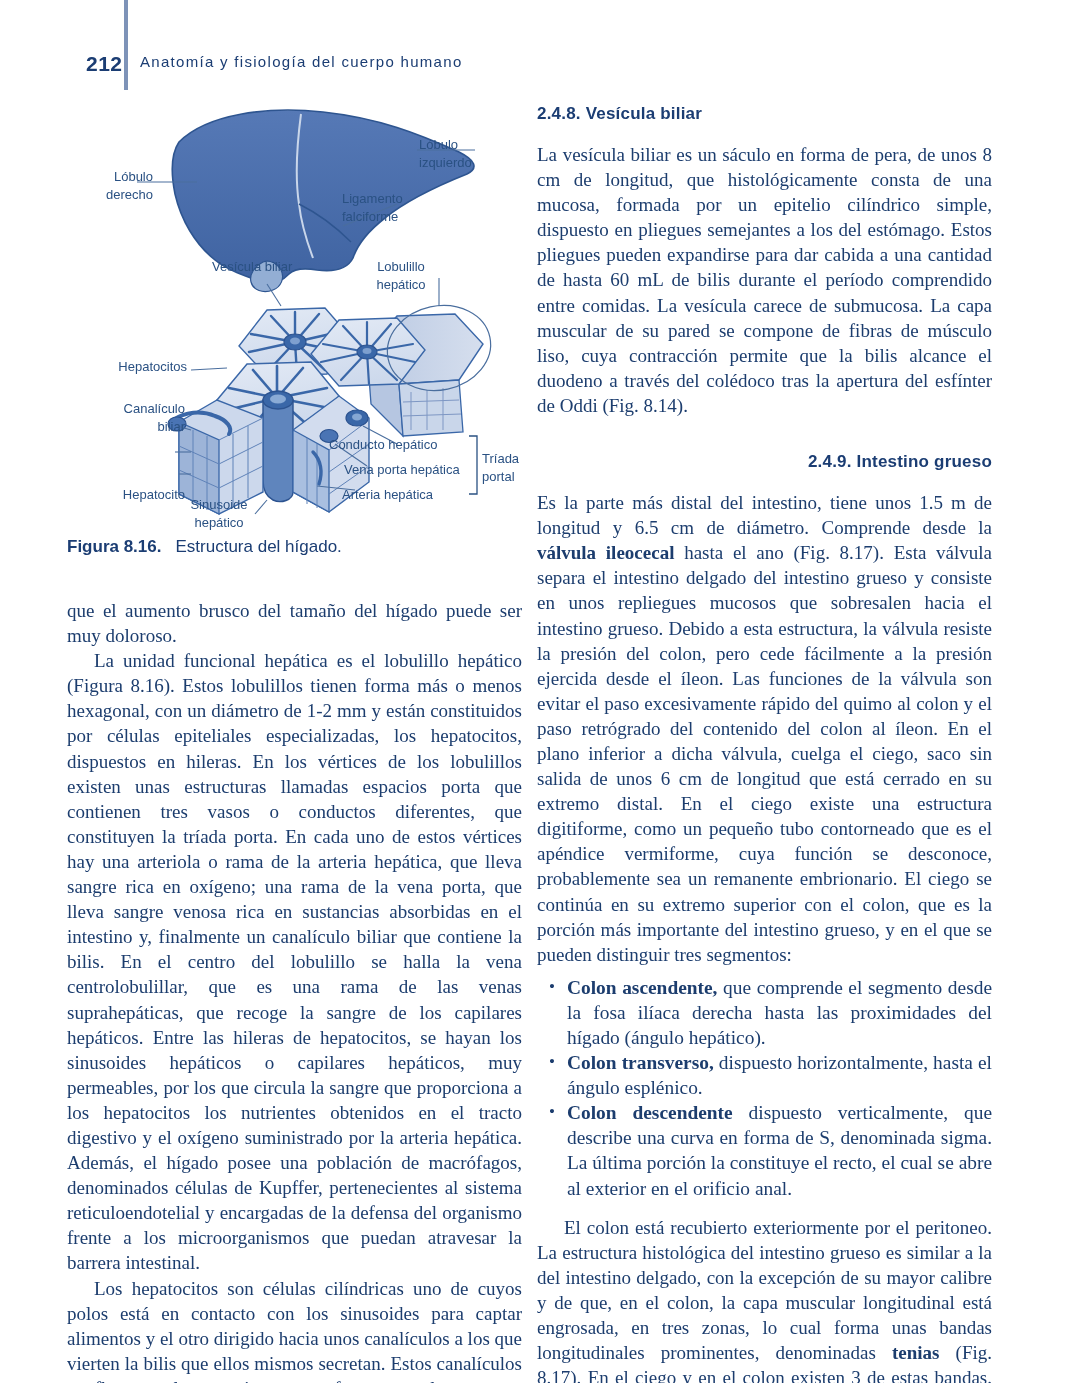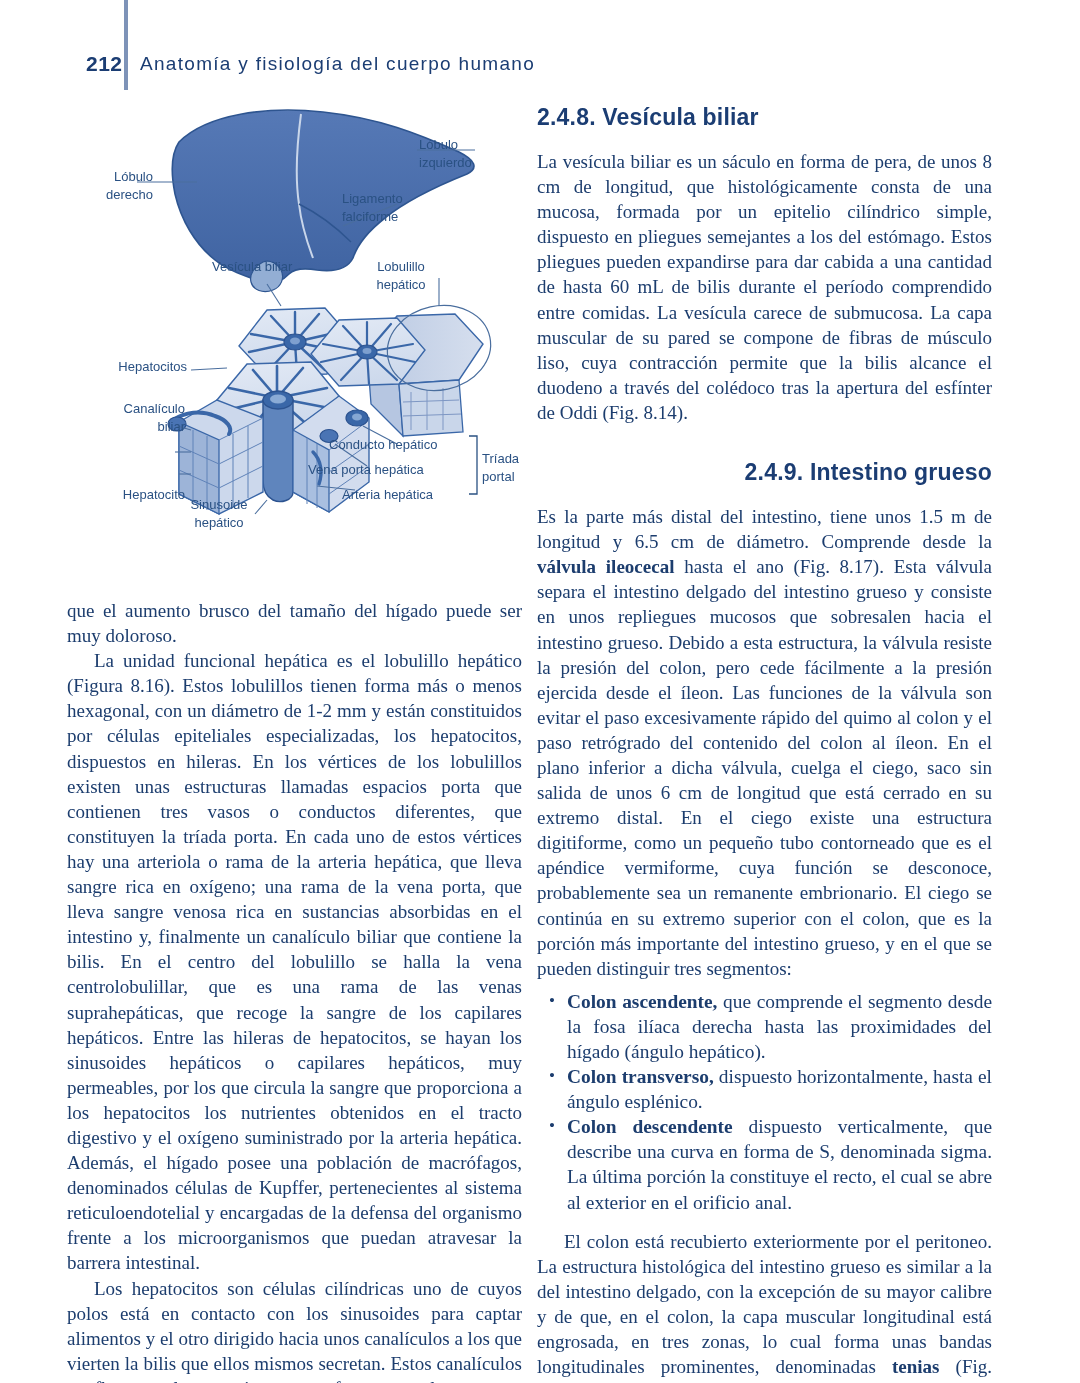--- a/index.html
+++ b/index.html
@@ -22,21 +22,21 @@
     position:absolute;left:78px;top:52px;width:900px;height:34px;
   }
   .folio{
     position:absolute;left:8px;top:0;
     font-family:"Liberation Sans",sans-serif;
     font-weight:bold;font-size:21px;color:#1b3d73;letter-spacing:.5px;
   }
   .runhead{
     position:absolute;left:62px;top:1px;
     font-family:"Liberation Sans",sans-serif;
-    font-size:19px;color:#1b3d73;letter-spacing:1.3px;
+    font-size:15px;color:#1b3d73;letter-spacing:1.3px;
   }
 
   
   .col{position:absolute;top:104px;width:455px;}
   .col-left{left:67px;}
   .col-right{left:537px;}
 
   p.body{
     margin:0 0 0 0;
     font-size:19px;
@@ -47,21 +47,21 @@
     hyphens:manual;
   }
   p.body.noindent{text-indent:0;}
   p.body + p.body{margin-top:0;}
   .b{font-weight:bold;}
 
   h3.sec{
     margin:0 0 18px 0;
     font-family:"Liberation Sans",sans-serif;
     font-weight:bold;
-    font-size:23px;
+    font-size:17px;
     color:#1b3d73;
     letter-spacing:.2px;
   }
   .gap-before{margin-top:26px;}
 
   ul.bullets{
     margin:8px 0 0 0;padding:0;list-style:none;
   }
   ul.bullets li{
     position:relative;
@@ -280,25 +280,28 @@
 hepático</div>
 
     <div class="lbl r" style="left:-60px;top:258px;width:180px;">Hepatocitos</div>
     <div class="lbl r" style="left:-58px;top:300px;width:176px;">Canalículo
 biliar</div>
     <div class="lbl r" style="left:-60px;top:362px;width:178px;margin-top:24px;">Hepatocito</div>
     <div class="lbl" style="left:104px;top:396px;text-align:center;width:96px;">Sinusoide
 hepático</div>
 
     <div class="lbl" style="left:262px;top:336px;">Conducto hepático</div>
-    <div class="lbl" style="left:241px;top:361px;">Vena porta hepática</div>
+    <div class="lbl" style="left:241px;top:361px;padding-left:36px;">Vena porta hepática</div>
     <div class="lbl" style="left:275px;top:386px;">Arteria hepática</div>
     <div class="lbl" style="left:415px;top:350px;">Tríada
 portal</div>
 
+    <div class="fig-caption">
+      <span class="cap-num">Figura 8.16.</span><span class="cap-txt">Estructura del hígado.</span>
+    </div>
   </div>
 
   <div class="col col-left" style="top:598px;">
     <p class="body noindent">que el aumento brusco del tamaño del hígado puede ser muy doloroso.</p>
     <p class="body">La unidad funcional hepática es el lobulillo hepático (Figura 8.16). Estos lobulillos tienen forma más o menos hexagonal, con un diámetro de 1-2 mm y están constituidos por células epiteliales especializadas, los hepatocitos, dispuestos en hileras. En los vértices de los lobulillos existen unas estructuras llamadas espacios porta que contienen tres vasos o conductos diferentes, que constituyen la tríada porta. En cada uno de estos vértices hay una arteriola o rama de la arteria hepática, que lleva sangre rica en oxígeno; una rama de la vena porta, que lleva sangre venosa rica en sustancias absorbidas en el intestino y, finalmente un canalículo biliar que contiene la bilis. En el centro del lobulillo se halla la vena centrolobulillar, que es una rama de las venas suprahepáticas, que recoge la sangre de los capilares hepáticos. Entre las hileras de hepatocitos, se hayan los sinusoides hepáticos o capilares hepáticos, muy permeables, por los que circula la sangre que proporciona a los hepatocitos los nutrientes obtenidos en el tracto digestivo y el oxígeno suministrado por la arteria hepática. Además, el hígado posee una población de macrófagos, denominados células de Kupffer, pertenecientes al sistema reticuloendotelial y encargadas de la defensa del organismo frente a los microorganismos que puedan atravesar la barrera intestinal.</p>
     <p class="body">Los hepatocitos son células cilíndricas uno de cuyos polos está en contacto con los sinusoides para captar alimentos y el otro dirigido hacia unos canalículos a los que vierten la bilis que ellos mismos secretan. Estos canalículos confluyen en los espacios porta y forman canales mayores que recogen la bilis de diferentes lobulillos. Todos los canalículos confluyen en los conductos hepáticos derecho e izquierdo que salen del hígado y se reúnen en el conducto hepático común.  La bilis producida continuamente por el hígado no se vierte directamente en el tracto digestivo, sino que se almacena en una bolsa denominada vesícula biliar.</p>
   </div>
 
   <div class="col col-right">
 

